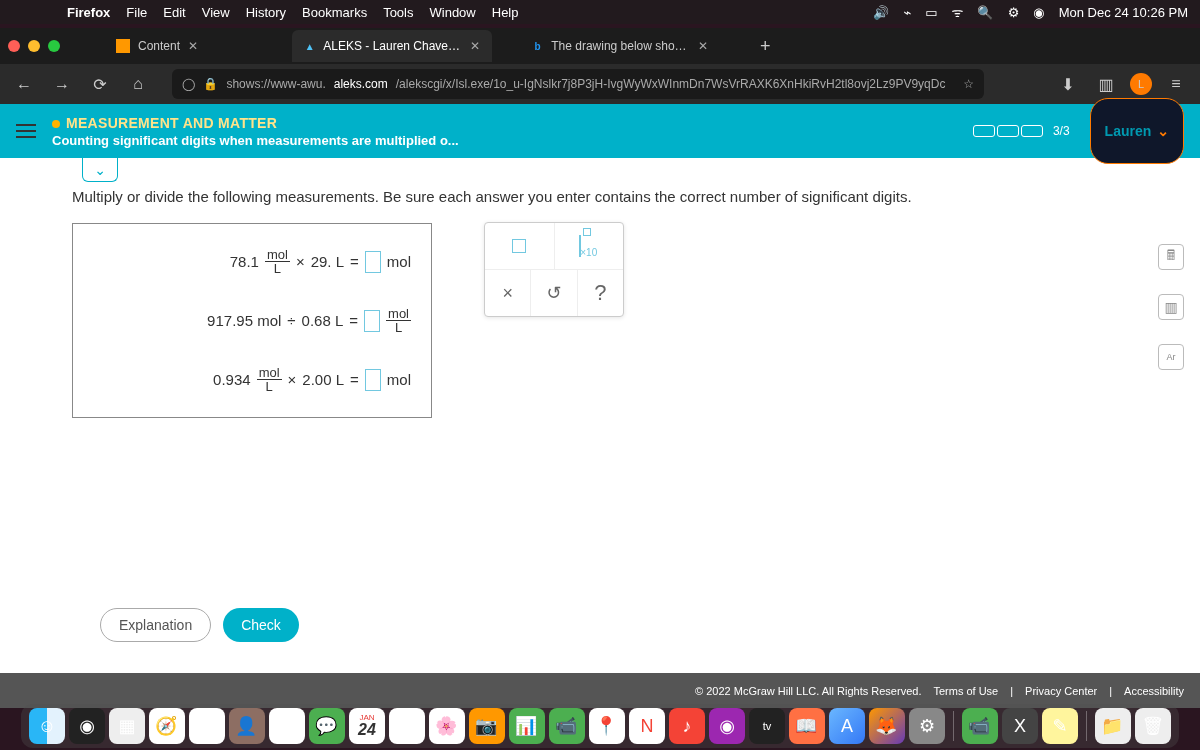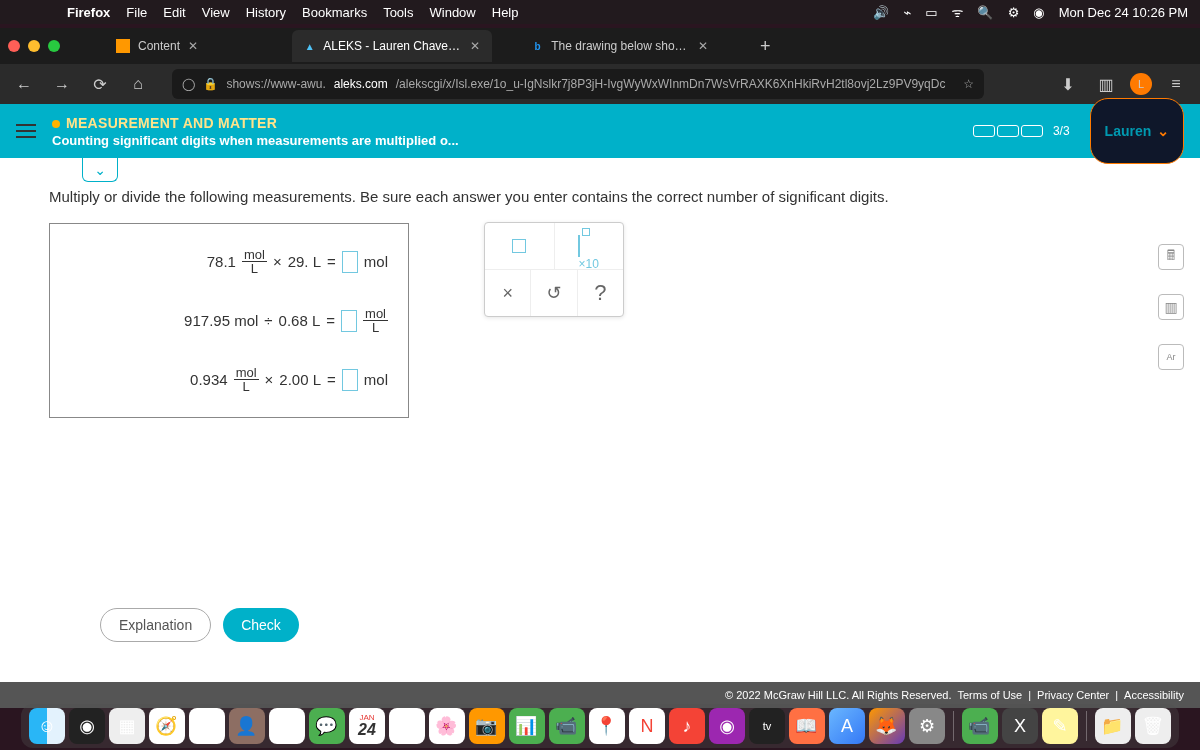--- a/index.html
+++ b/index.html
@@ -43,48 +43,48 @@
 .topic .cat-dot { width: 8px; height: 8px; background: #ffb300; border-radius: 50%; display: inline-block; margin-right: 6px; }
 .topic .title { font-weight: 600; margin-top: 2px; }
 .progress-wrap { margin-left: auto; display: flex; align-items: center; gap: 10px; font-size: 12px; }
 .progress-boxes { display: flex; gap: 2px; }
 .progress-boxes span { width: 22px; height: 12px; border: 1.5px solid #fff; border-radius: 3px; }
 .user-pill { margin-left: 20px; background: #0f172a; color: #0099b0; border: 1px solid #ff7a00; border-radius: 18px; padding: 24px 14px; font-weight: 600; font-size: 14px; display: flex; align-items: center; gap: 6px; }
 .user-pill .chev { color: #ff7a00; }
 
 .chevron-tab { position: absolute; top: 54px; left: 82px; width: 36px; height: 24px; background: #fff; border: 1px solid #00b1c9; border-top: none; border-radius: 0 0 6px 6px; display: flex; align-items: center; justify-content: center; color: #00b1c9; font-size: 14px; }
 
-.question-area { padding: 30px 49px; font-size: 15px; color: #333; }
+.question-area { padding: 30px 72px; font-size: 15px; color: #333; }
 .instruction { margin-bottom: 18px; }
 .problems-box { border: 1px solid #888; padding: 24px 20px; width: 360px; display: flex; flex-direction: column; gap: 32px; }
 .prob { display: flex; align-items: center; font-family: "Times New Roman", serif; font-size: 15px; gap: 6px; justify-content: flex-end;}
 .frac { display: inline-flex; flex-direction: column; align-items: center; font-size: 13px; line-height: 1; }
 .frac .num { border-bottom: 1px solid #333; padding: 0 2px; }
 .frac .den { padding: 0 2px; }
 .answer-box { border: 1.5px solid #72c8e0; width: 16px; height: 22px; }
 
 .tool-palette { position: absolute; top: 118px; left: 484px; width: 140px; border: 1px solid #ccc; border-radius: 4px; background: #fff; box-shadow: 0 1px 4px rgba(0,0,0,0.1);}
 .tool-row { display: flex; }
 .tool-cell { flex: 1; height: 46px; display: flex; align-items: center; justify-content: center; font-size: 18px; color: #666; border-right: 1px solid #eee; }
 .tool-row + .tool-row { border-top: 1px solid #eee; }
 .tool-cell:last-child { border-right: none; }
 .tool-cell .sq { width: 14px; height: 14px; border: 1.5px solid #72c8e0; }
 .tool-cell .sup { position: relative; }
 .tool-cell .sup .tiny { position: absolute; top: -8px; right: -10px; width: 8px; height: 8px; border: 1.5px solid #72c8e0; }
-.tool-cell .sub10 { font-size: 12px; color: #72c8e0; position: relative; top: 18px; left: -1px;}
+.tool-cell .sub10 { font-size: 10px; color: #72c8e0; position: relative; top: 6px; left: -1px;}
 
 .side-tools { position: absolute; right: 16px; top: 140px; display: flex; flex-direction: column; gap: 24px; }
 .side-tool { width: 26px; height: 26px; border: 1px solid #bbb; border-radius: 4px; display: flex; align-items: center; justify-content: center; color: #888; font-size: 14px; }
 
 .footer-btns { position: absolute; left: 100px; bottom: 66px; display: flex; gap: 12px; }
 .btn { border-radius: 18px; padding: 8px 18px; font-size: 14px; font-weight: 500; }
 .btn.outline { background: #fff; border: 1px solid #aaa; color: #555; }
 .btn.primary { background: #00b1c9; color: #fff; border: none; }
 
-.copyright-bar { position: absolute; bottom: 0; left: 0; right: 0; height: 26px; background: #555; color: #fff; font-size: 11px; display: flex; align-items: center; justify-content: flex-end; padding: 0 16px; gap: 6px; }
+.copyright-bar { position: absolute; bottom: 0; left: 0; right: 0; height: 35px; background: #555; color: #fff; font-size: 11px; display: flex; align-items: center; justify-content: flex-end; padding: 0 16px; gap: 12px; }
 .copyright-bar a { color: #fff; }
 
 
 .dock { position: absolute; bottom: 2px; left: 50%; transform: translateX(-50%); height: 44px; background: rgba(80,80,80,0.35); border-radius: 12px; display: flex; align-items: center; padding: 0 8px; gap: 4px; }
 .dock-item { width: 36px; height: 36px; border-radius: 8px; background: linear-gradient(135deg,#6ab7ff,#3478f6); display: flex; align-items: center; justify-content: center; font-size: 18px; color: #fff; }
 .dock-item.cal { background: #ffffff; color: #e53935; flex-direction: column; font-size: 8px; line-height: 1; }
 .dock-item.cal .day { font-size: 16px; color: #333; font-weight: 600; font-style: italic; }
 .dock-sep { width: 1px; height: 30px; background: rgba(255,255,255,0.3); margin: 0 4px; }
 </style>
 </head>

